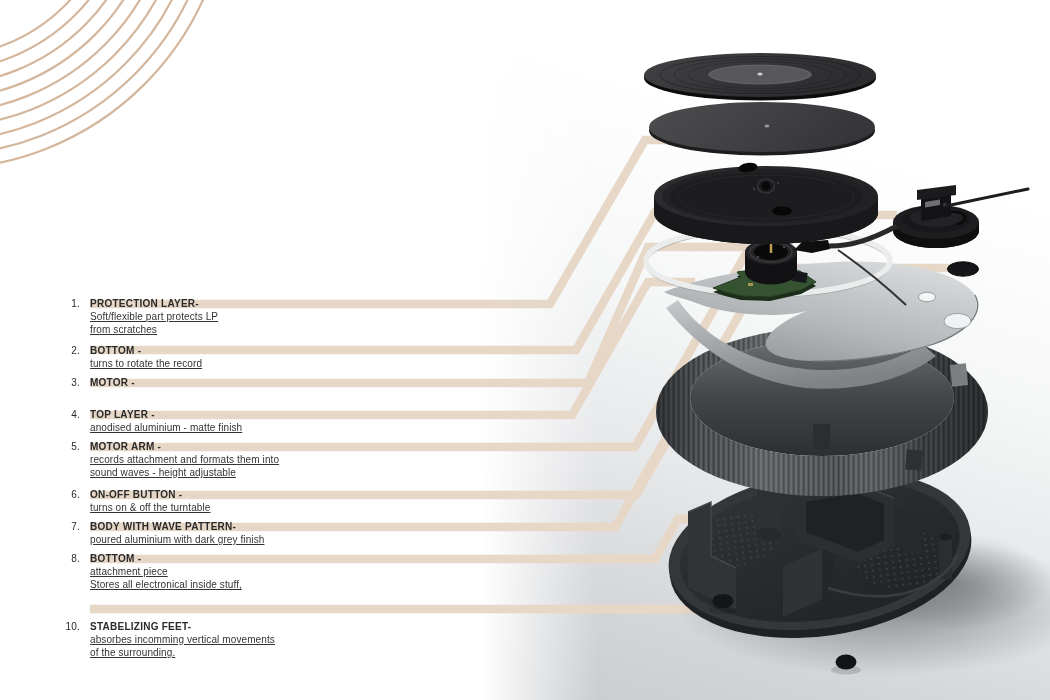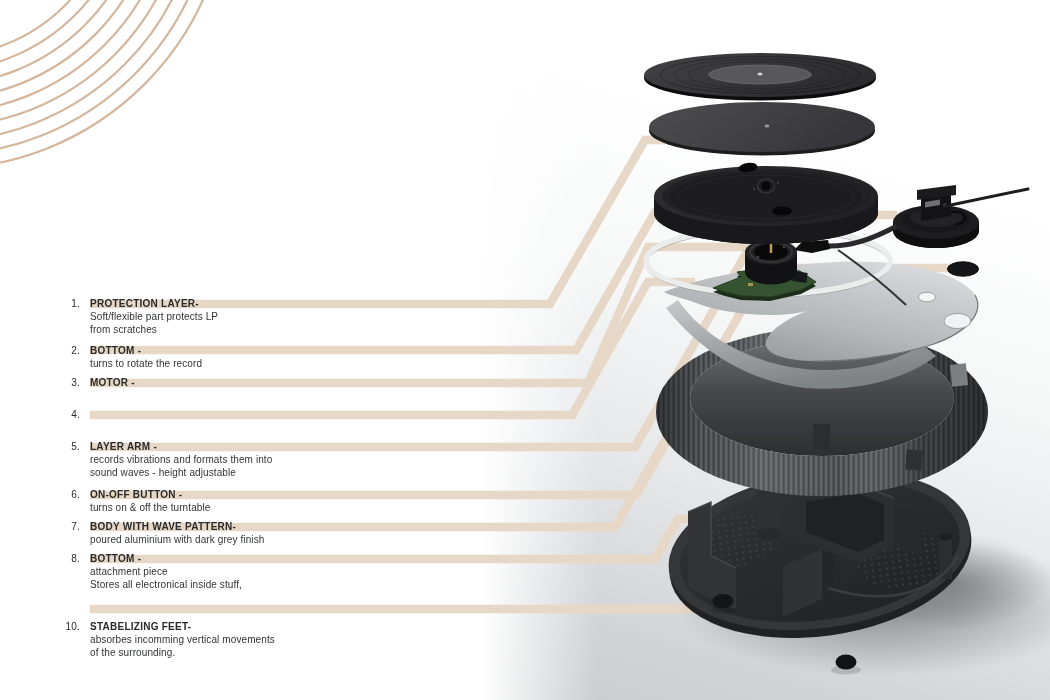--- a/index.html
+++ b/index.html
@@ -11,21 +11,21 @@
       linear-gradient(197deg,#ffffff 24%,#f6f7f7 46%,#e7e8ea 66%,#d3d5d7 85%,#c8cacc 100%);}
   svg.layer{position:absolute;left:0;top:0;}
   #arcs{z-index:1;}
   #leads{z-index:2;}
   #device{z-index:4;}
   #parts{position:absolute;left:0;top:0;width:360px;height:700px;z-index:3;}
   .item{position:absolute;left:0;width:350px;font-size:10px;line-height:13px;}
   .num{position:absolute;left:48px;width:32px;text-align:right;color:#2a2a2a;font-weight:400;letter-spacing:.2px;}
   .body-txt{margin-left:90px;}
   .ttl{font-weight:700;color:#2a2a2a;letter-spacing:.25px;}
-  .dsc{color:#333436;letter-spacing:.1px;}
+  .dsc{color:#333436;letter-spacing:.1px;text-decoration:underline;}
 </style>
 </head>
 <body>
 
 <div class="canvas">
 
   <div class="backdrop"></div>
 
   <svg id="arcs" class="layer" width="300" height="200">
       <circle cx="-60" cy="-120" r="177" fill="none" stroke="#d4b69c" stroke-width="2.2"></circle>
@@ -68,26 +68,30 @@
         </div>
       </div>
       <div class="item" style="top: 376px;">
         <span class="num">3.</span>
         <div class="body-txt">
           <div class="ttl">MOTOR -</div>
         </div>
       </div>
       <div class="item" style="top: 408px;">
         <span class="num">4.</span>
+        <div class="body-txt">
+          <div class="ttl">TOP LAYER -</div>
+          <div class="dsc">anodised aluminium - matte finish</div>
+        </div>
       </div>
       <div class="item" style="top: 440px;">
         <span class="num">5.</span>
         <div class="body-txt">
-          <div class="ttl">LAYER ARM -</div>
-          <div class="dsc">records vibrations and formats them into</div>
+          <div class="ttl">MOTOR ARM -</div>
+          <div class="dsc">records attachment and formats them into</div>
           <div class="dsc">sound waves - height adjustable</div>
         </div>
       </div>
       <div class="item" style="top: 488px;">
         <span class="num">6.</span>
         <div class="body-txt">
           <div class="ttl">ON-OFF BUTTON -</div>
           <div class="dsc">turns on &amp; off the turntable</div>
         </div>
       </div>

